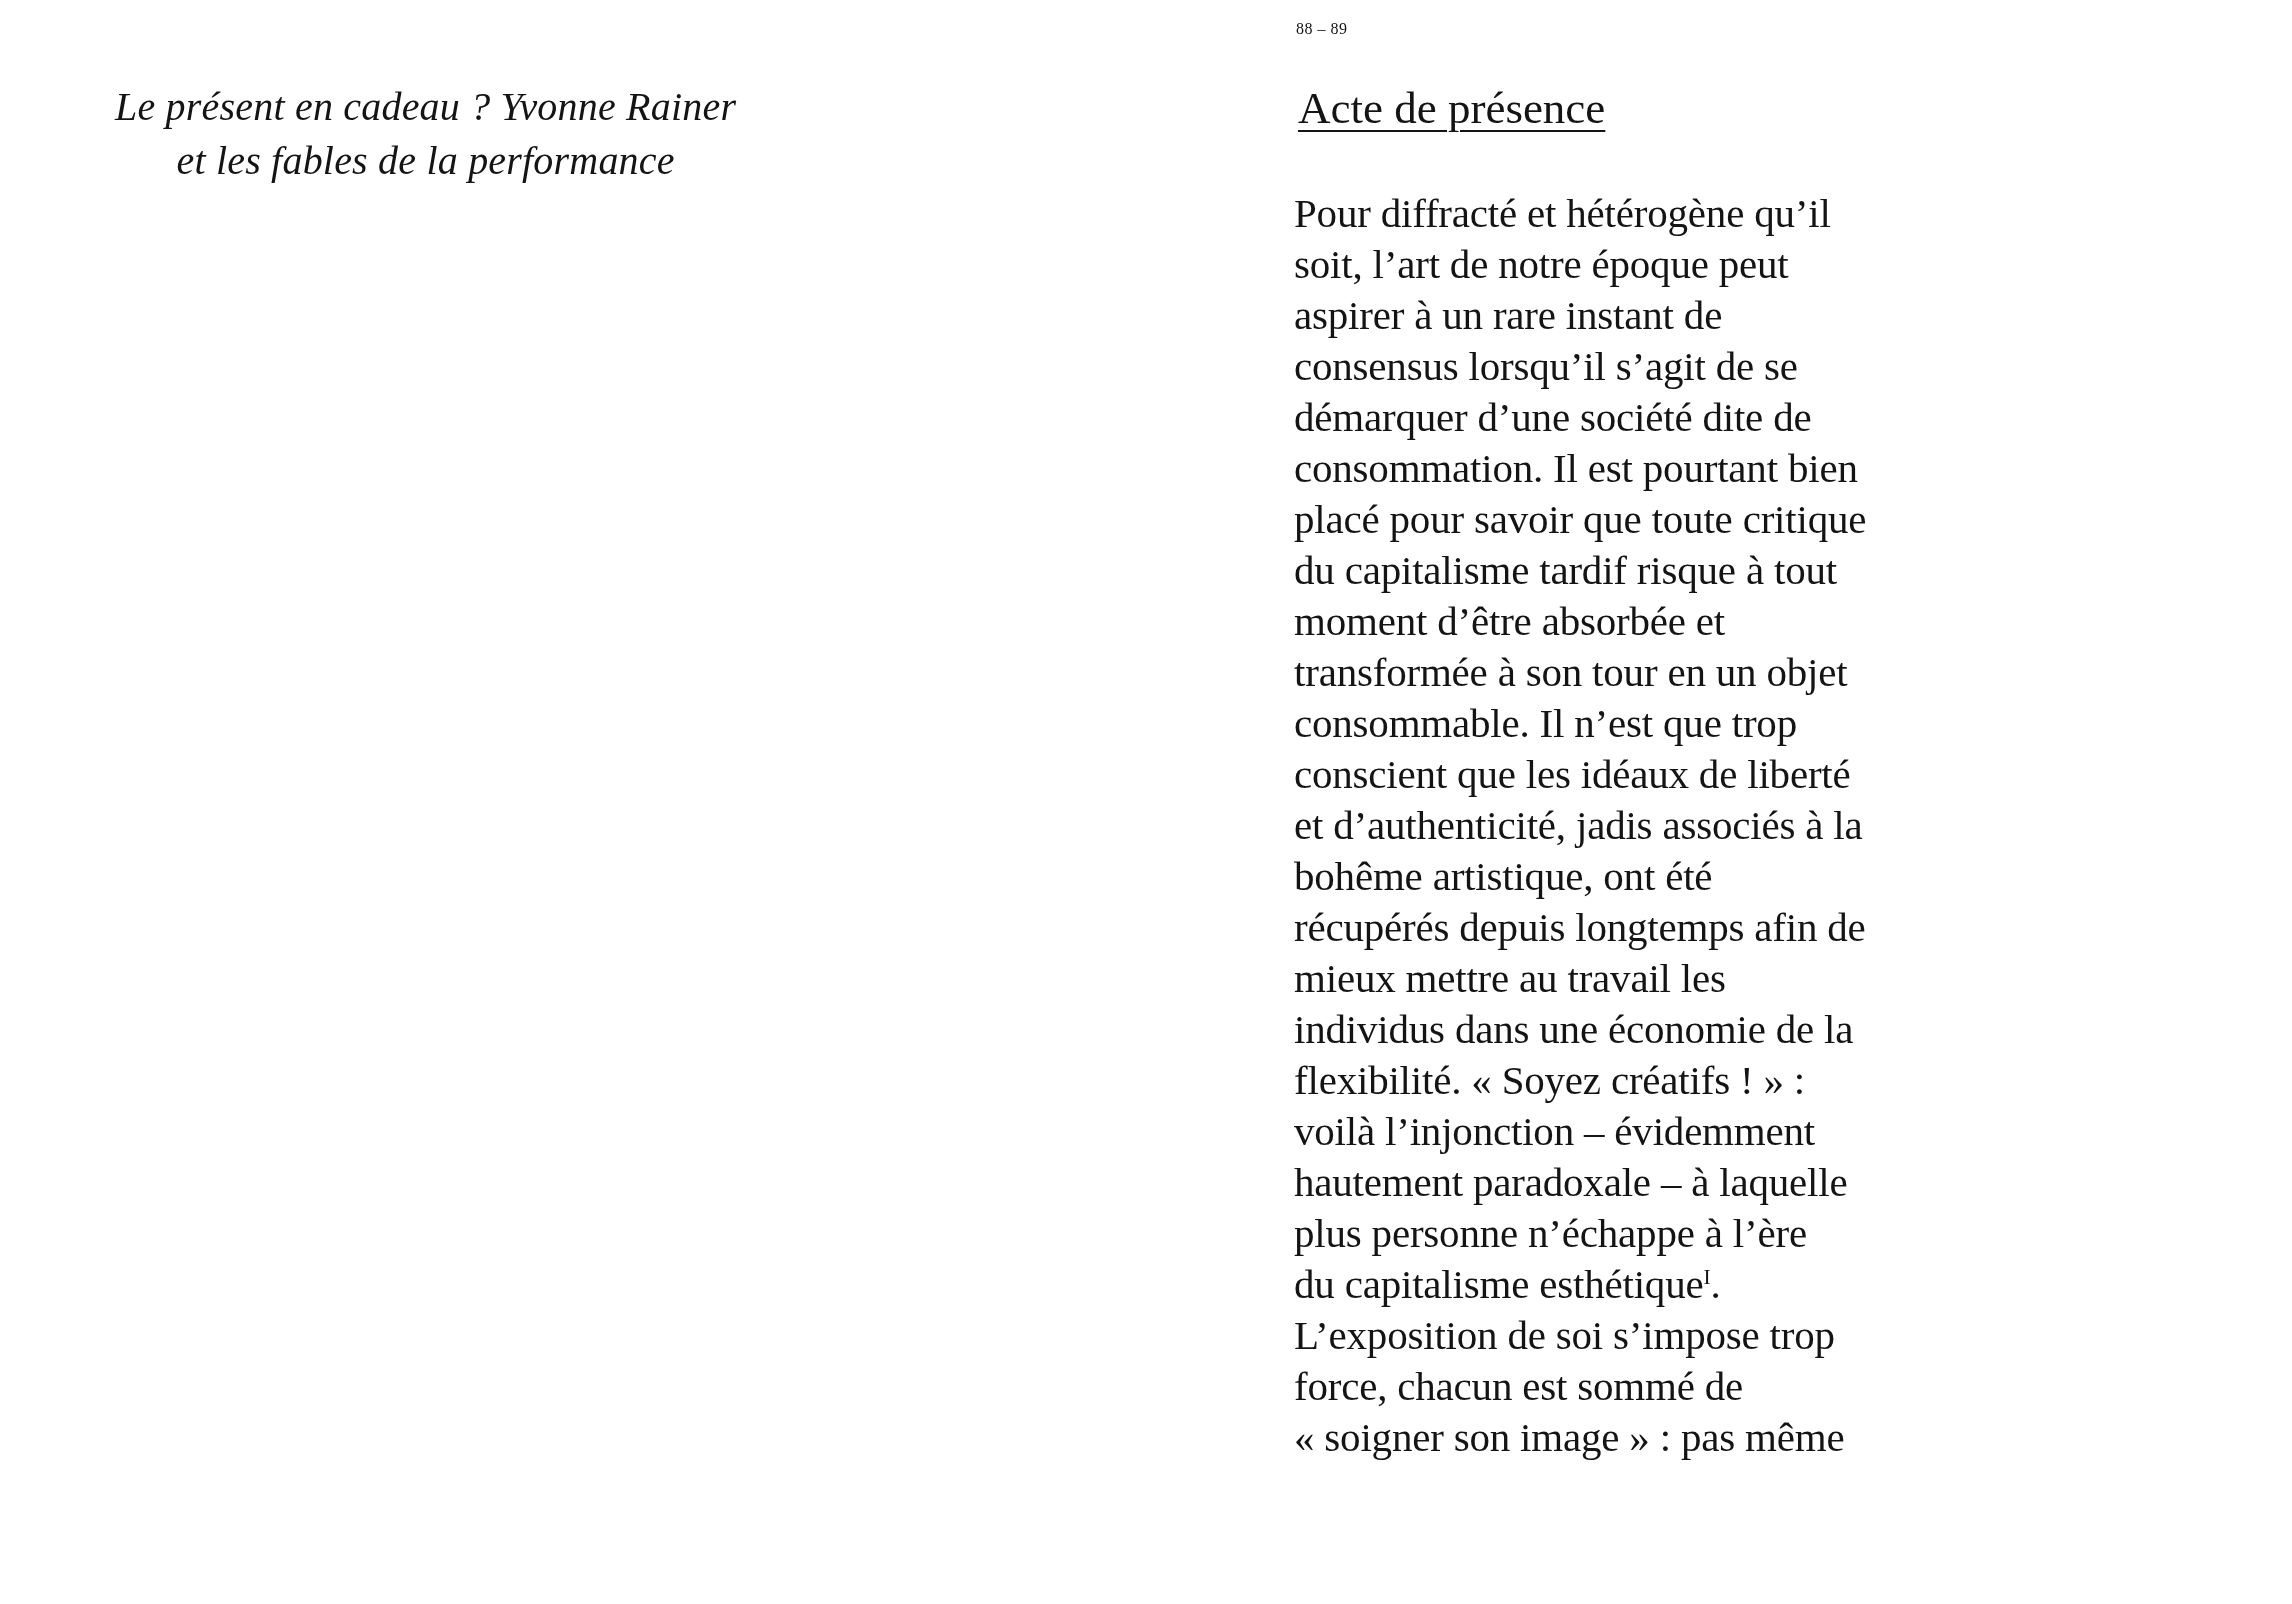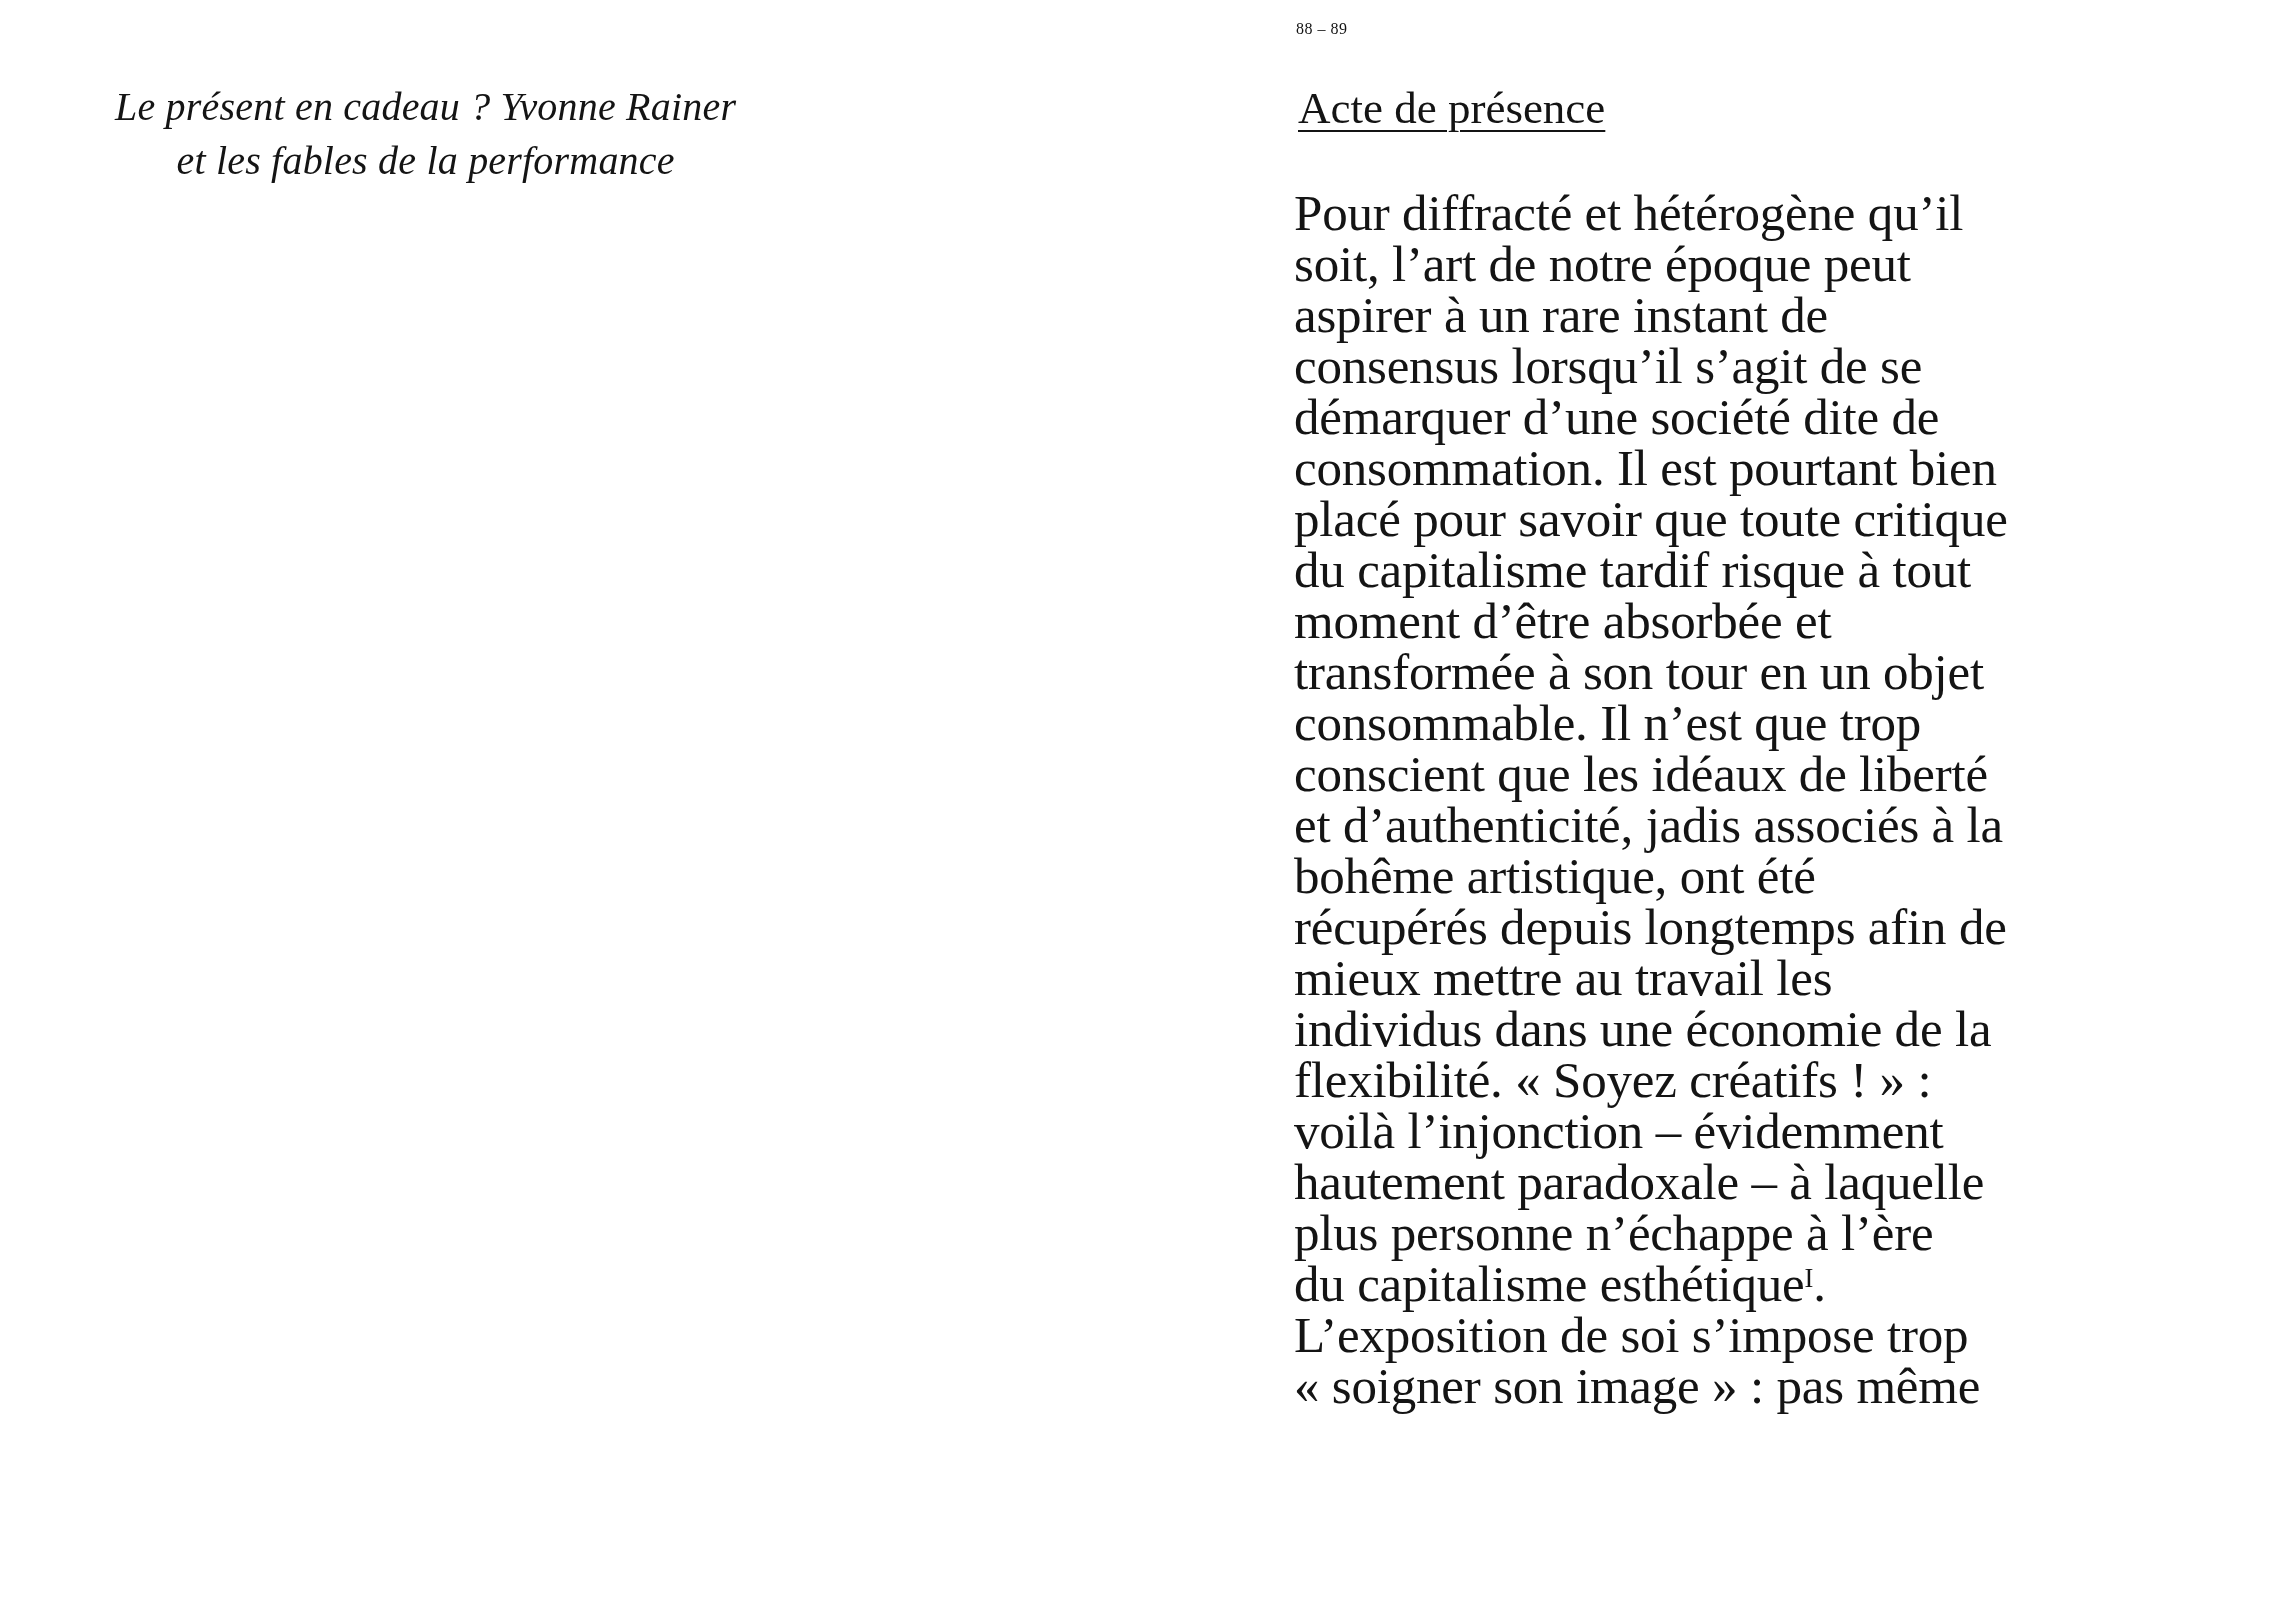--- a/index.html
+++ b/index.html
@@ -59,21 +59,21 @@
     text-decoration-thickness: 2.4px;
     text-underline-offset: 6.8px;
     white-space: nowrap;
   }
   
   .body-text {
     position: absolute;
     left: 1294px;
     top: 188px;
     width: 757px;
-    font-size: 51px;
+    font-size: 41px;
     line-height: 51px;
     letter-spacing: -0.2px;
   }
   .body-text .line {
     display: block;
     white-space: nowrap;
   }
   .body-text sup {
     font-size: 0.52em;
     line-height: 0;
@@ -113,18 +113,19 @@
         <div class="line"><span>bohême artistique, ont été</span></div>
         <div class="line"><span>récupérés depuis longtemps afin de</span></div>
         <div class="line"><span>mieux mettre au travail les</span></div>
         <div class="line"><span>individus dans une économie de la</span></div>
         <div class="line"><span>flexibilité. « Soyez créatifs ! » :</span></div>
         <div class="line"><span>voilà l’injonction – évidemment</span></div>
         <div class="line"><span>hautement paradoxale – à laquelle</span></div>
         <div class="line"><span>plus personne n’échappe à l’ère</span></div>
         <div class="line"><span>du capitalisme esthétique</span><sup>I</sup><span>.</span></div>
         <div class="line"><span>L’exposition de soi s’impose trop</span></div>
+        <div class="line"><span>force, chacun est sommé de</span></div>
         <div class="line"><span>« soigner son image » : pas même</span></div>
       </div>
   </div>
 
 </div>
 
 
 </body></html>

